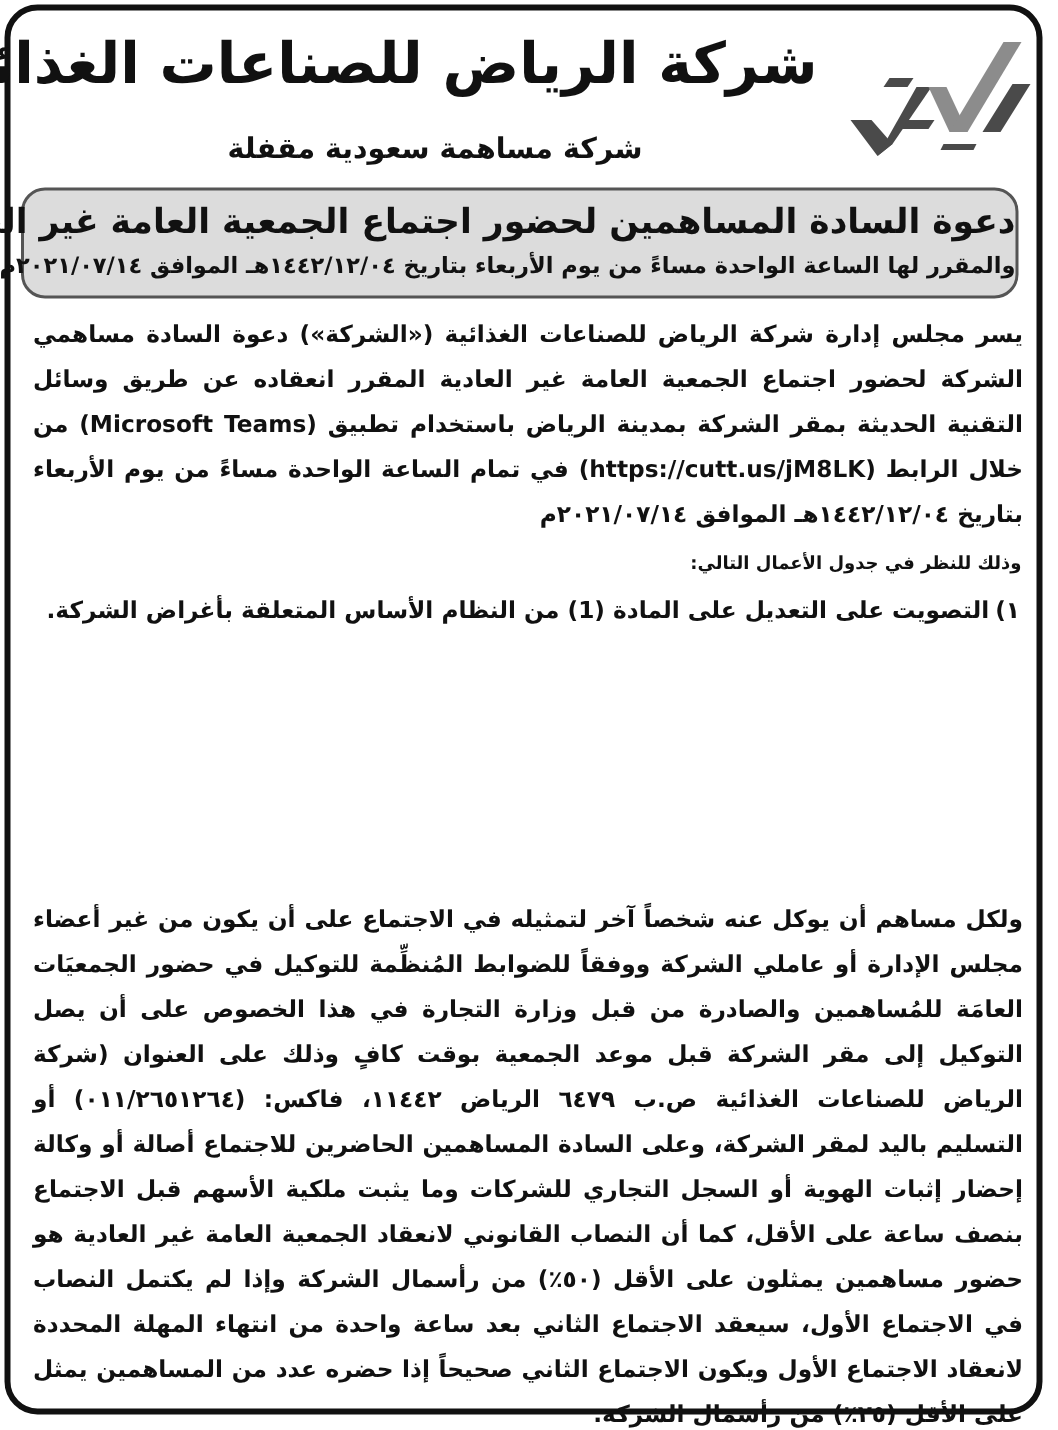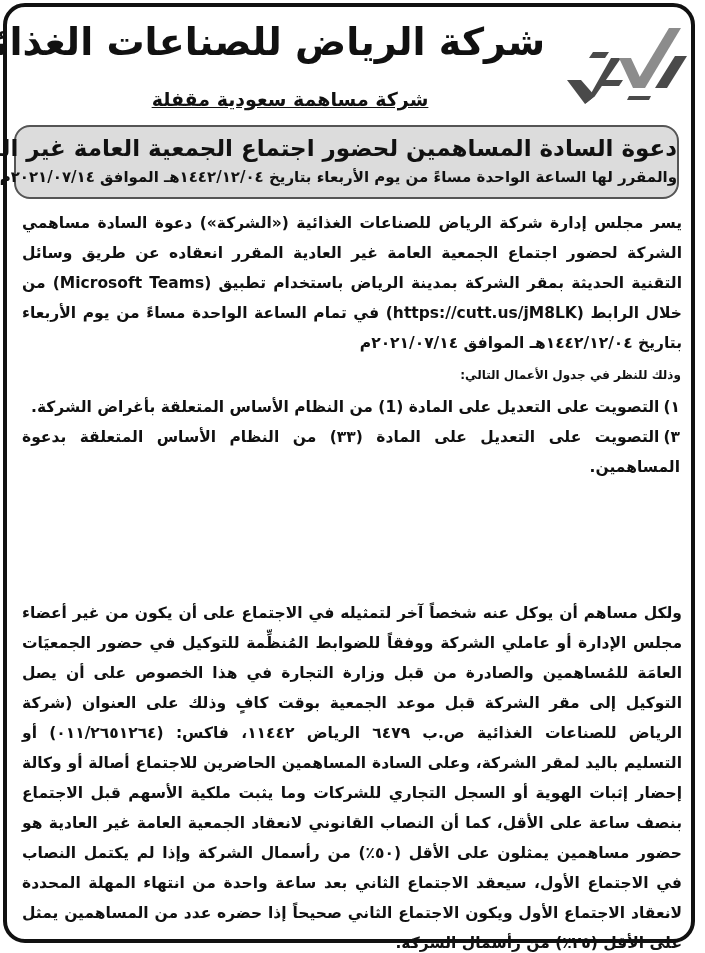--- a/index.html
+++ b/index.html
@@ -6,21 +6,21 @@
   body { width: 705px; height: 953px; position: relative; overflow: hidden;
          font-family: "DejaVu Sans", sans-serif; color: #111; }
   .frame { position: absolute; left: 3px; top: 3px; width: 692px; height: 940px;
            border: 4px solid #111; border-radius: 22px; box-sizing: border-box; }
   .header { position: absolute; left: 10px; top: 10px; width: 685px; height: 110px; }
   .logo { position: absolute; right: 6px; top: 8px; width: 130px; height: 92px; }
   .company-name { position: absolute; right: 150px; top: 6px; width: 520px; text-align: center;
                   direction: rtl; font-size: 38px; font-weight: bold; letter-spacing: 0;
                   line-height: 52px; white-space: nowrap; }
   .company-type { position: absolute; right: 240px; top: 76px; width: 330px; text-align: center;
-                  direction: rtl; font-size: 19px; font-weight: bold; line-height: 26px; white-space: nowrap; text-decoration: underline; }
+                  direction: rtl; font-size: 19px; font-weight: bold; line-height: 26px; white-space: nowrap; }
   .title-box { position: absolute; left: 14px; top: 125px; width: 665px; height: 74px;
                background: #dcdcdc; border: 2px solid #555; border-radius: 16px; box-sizing: border-box;
                direction: rtl; text-align: center; }
   .title-main { font-size: 23px; font-weight: bold; line-height: 34px; margin-top: 4px; white-space: nowrap; }
   .title-sub { font-size: 15px; font-weight: bold; line-height: 24px; white-space: nowrap; }
   .body-text { position: absolute; left: 22px; width: 660px; direction: rtl; text-align: justify;
                font-size: 15.5px; font-weight: bold; line-height: 30px; }
   .intro { top: 208px; }
   .intro p { margin: 0; text-align-last: right; }
   .agenda-head { position: absolute; right: 24px; top: 360px; direction: rtl; font-size: 12px;
@@ -61,18 +61,17 @@
 </div>
 
 <div class="body-text intro">
   <p>يسر مجلس إدارة شركة الرياض للصناعات الغذائية («الشركة») دعوة السادة مساهمي الشركة لحضور اجتماع الجمعية العامة غير العادية المقرر انعقاده عن طريق وسائل التقنية الحديثة بمقر الشركة بمدينة الرياض باستخدام تطبيق (Microsoft Teams) من خلال الرابط (https://cutt.us/jM8LK) في تمام الساعة الواحدة مساءً من يوم الأربعاء بتاريخ ١٤٤٢/١٢/٠٤هـ الموافق ٢٠٢١/٠٧/١٤م</p>
 </div>
 
 <div class="agenda-head">وذلك للنظر في جدول الأعمال التالي:</div>
 
 <ul class="agenda">
   <li><span class="num">١)</span><span>التصويت على التعديل على المادة (1) من النظام الأساس المتعلقة بأغراض الشركة.</span></li>
-  <li><span class="num">٣)</span><span>التصويت على التعديل على المادة (٣٣) من النظام الأساس المتعلقة بدعوة المساهمين.</span></li>
 </ul>
 
 <div class="body-text proxy">
   <p>ولكل مساهم أن يوكل عنه شخصاً آخر لتمثيله في الاجتماع على أن يكون من غير أعضاء مجلس الإدارة أو عاملي الشركة ووفقاً للضوابط المُنظِّمة للتوكيل في حضور الجمعيَات العامَة للمُساهمين والصادرة من قبل وزارة التجارة في هذا الخصوص على أن يصل التوكيل إلى مقر الشركة قبل موعد الجمعية بوقت كافٍ وذلك على العنوان (شركة الرياض للصناعات الغذائية ص.ب ٦٤٧٩ الرياض ١١٤٤٢، فاكس: (٠١١/٢٦٥١٢٦٤) أو التسليم باليد لمقر الشركة، وعلى السادة المساهمين الحاضرين للاجتماع أصالة أو وكالة إحضار إثبات الهوية أو السجل التجاري للشركات وما يثبت ملكية الأسهم قبل الاجتماع بنصف ساعة على الأقل، كما أن النصاب القانوني لانعقاد الجمعية العامة غير العادية هو حضور مساهمين يمثلون على الأقل (٥٠٪) من رأسمال الشركة وإذا لم يكتمل النصاب في الاجتماع الأول، سيعقد الاجتماع الثاني بعد ساعة واحدة من انتهاء المهلة المحددة لانعقاد الاجتماع الأول ويكون الاجتماع الثاني صحيحاً إذا حضره عدد من المساهمين يمثل على الأقل (٢٥٪) من رأسمال الشركة.</p>
 </div>
 
 </body></html>

